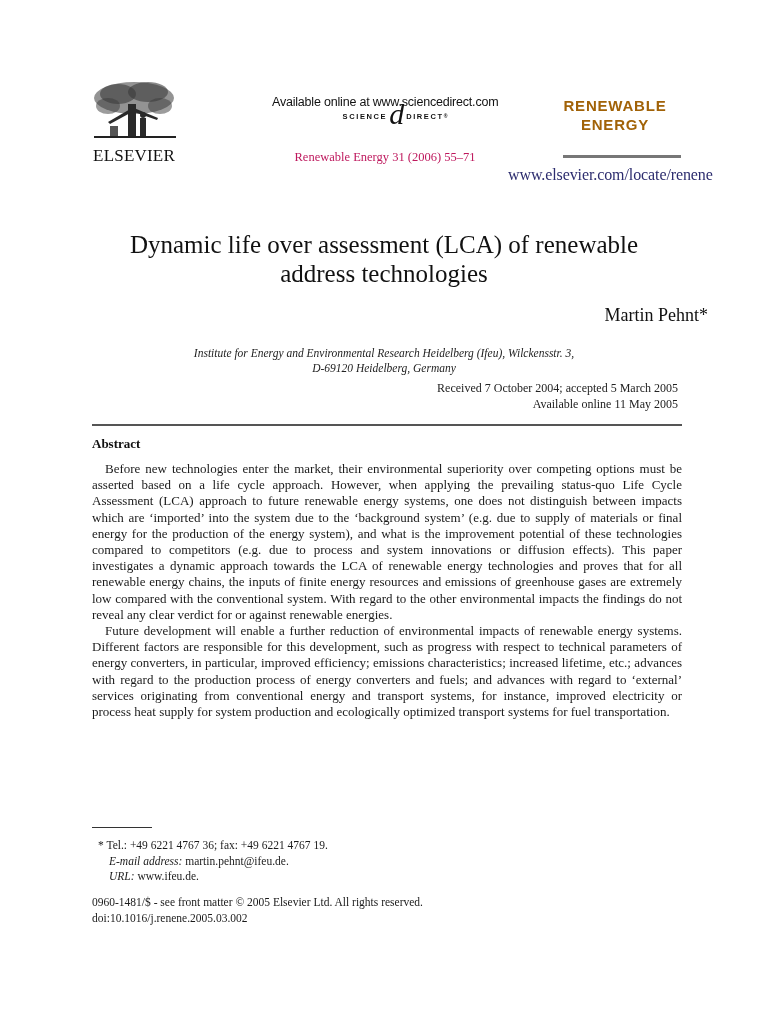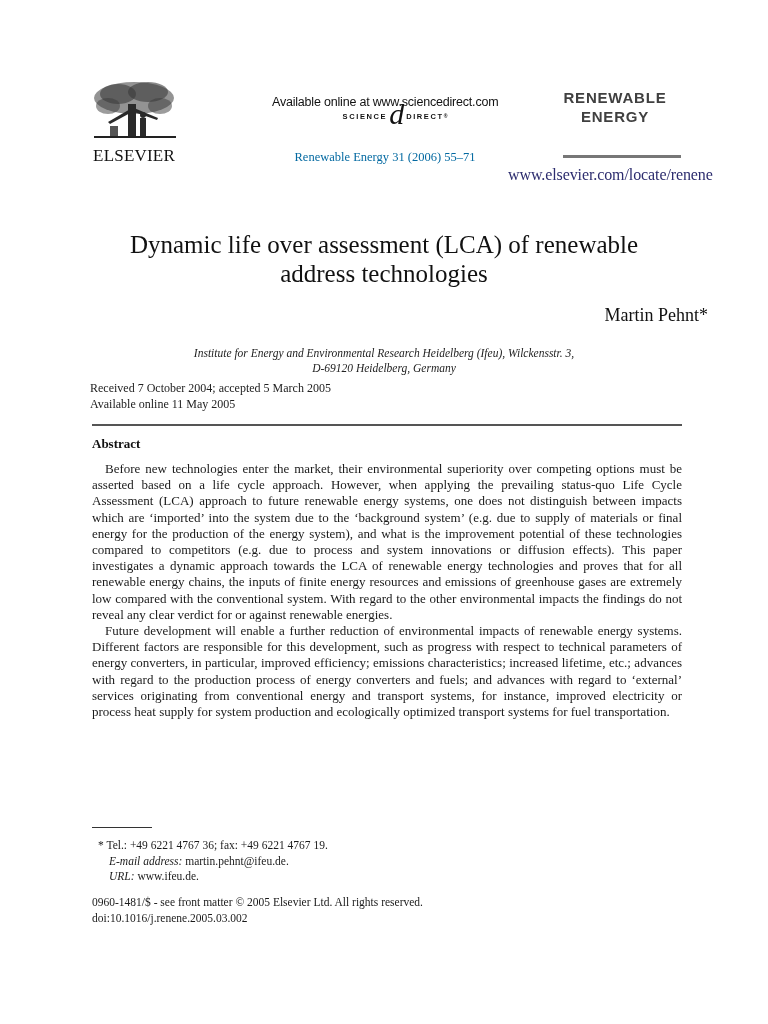--- a/index.html
+++ b/index.html
@@ -29,28 +29,28 @@
       font-weight: bold; font-size: 7.5px; letter-spacing: 1.6px; color: #111;
     }
     .sd-at {
       font-family: "Liberation Serif", serif; font-style: italic;
       font-size: 30px; font-weight: normal; letter-spacing: 0; margin: 0 2px;
       line-height: 30px; position: relative; top: -2px;
     }
     .sd-reg { font-size: 5px; vertical-align: super; letter-spacing: 0; }
     .journal-citation {
       left: 270px; top: 150px; width: 230px; text-align: center;
-      font-size: 12.5px; color: #0369a1;
+      font-size: 12.5px; color: #be185d;
     }
 
     .journal-name {
-      left: 545px; top: 88px; width: 140px; text-align: center;
+      left: 545px; top: 96px; width: 140px; text-align: center;
       font-family: "Liberation Sans", "DejaVu Sans", sans-serif;
       font-weight: bold; font-size: 15px; line-height: 19px; letter-spacing: 0.8px;
-      color: #404040;
+      color: #a16207;
     }
     .journal-rule {
       left: 563px; top: 155px; width: 118px; height: 3px; background: #777;
     }
     .journal-url {
       left: 508px; top: 166px; width: 180px; text-align: right;
       font-size: 16px; color: #2c2c6e; letter-spacing: -0.1px;
     }
 
     
@@ -60,21 +60,21 @@
     }
     .author {
       left: 60px; top: 305px; width: 648px; text-align: right;
       font-size: 18px; color: #111;
     }
     .affiliation {
       left: 90px; top: 346px; width: 588px; text-align: center;
       font-style: italic; font-size: 11.5px; line-height: 15px; color: #222;
     }
     .dates {
-      left: 90px; top: 381px; width: 588px; text-align: left;
+      left: 90px; top: 381px; width: 588px; text-align: right;
       font-size: 12px; line-height: 15.5px; color: #222;
     }
 
     .section-rule {
       left: 92px; top: 424px; width: 590px; height: 2px; background: #555;
     }
 
     
     .abstract-heading {
       left: 92px; top: 436px; font-weight: bold; font-size: 13px; color: #111;

